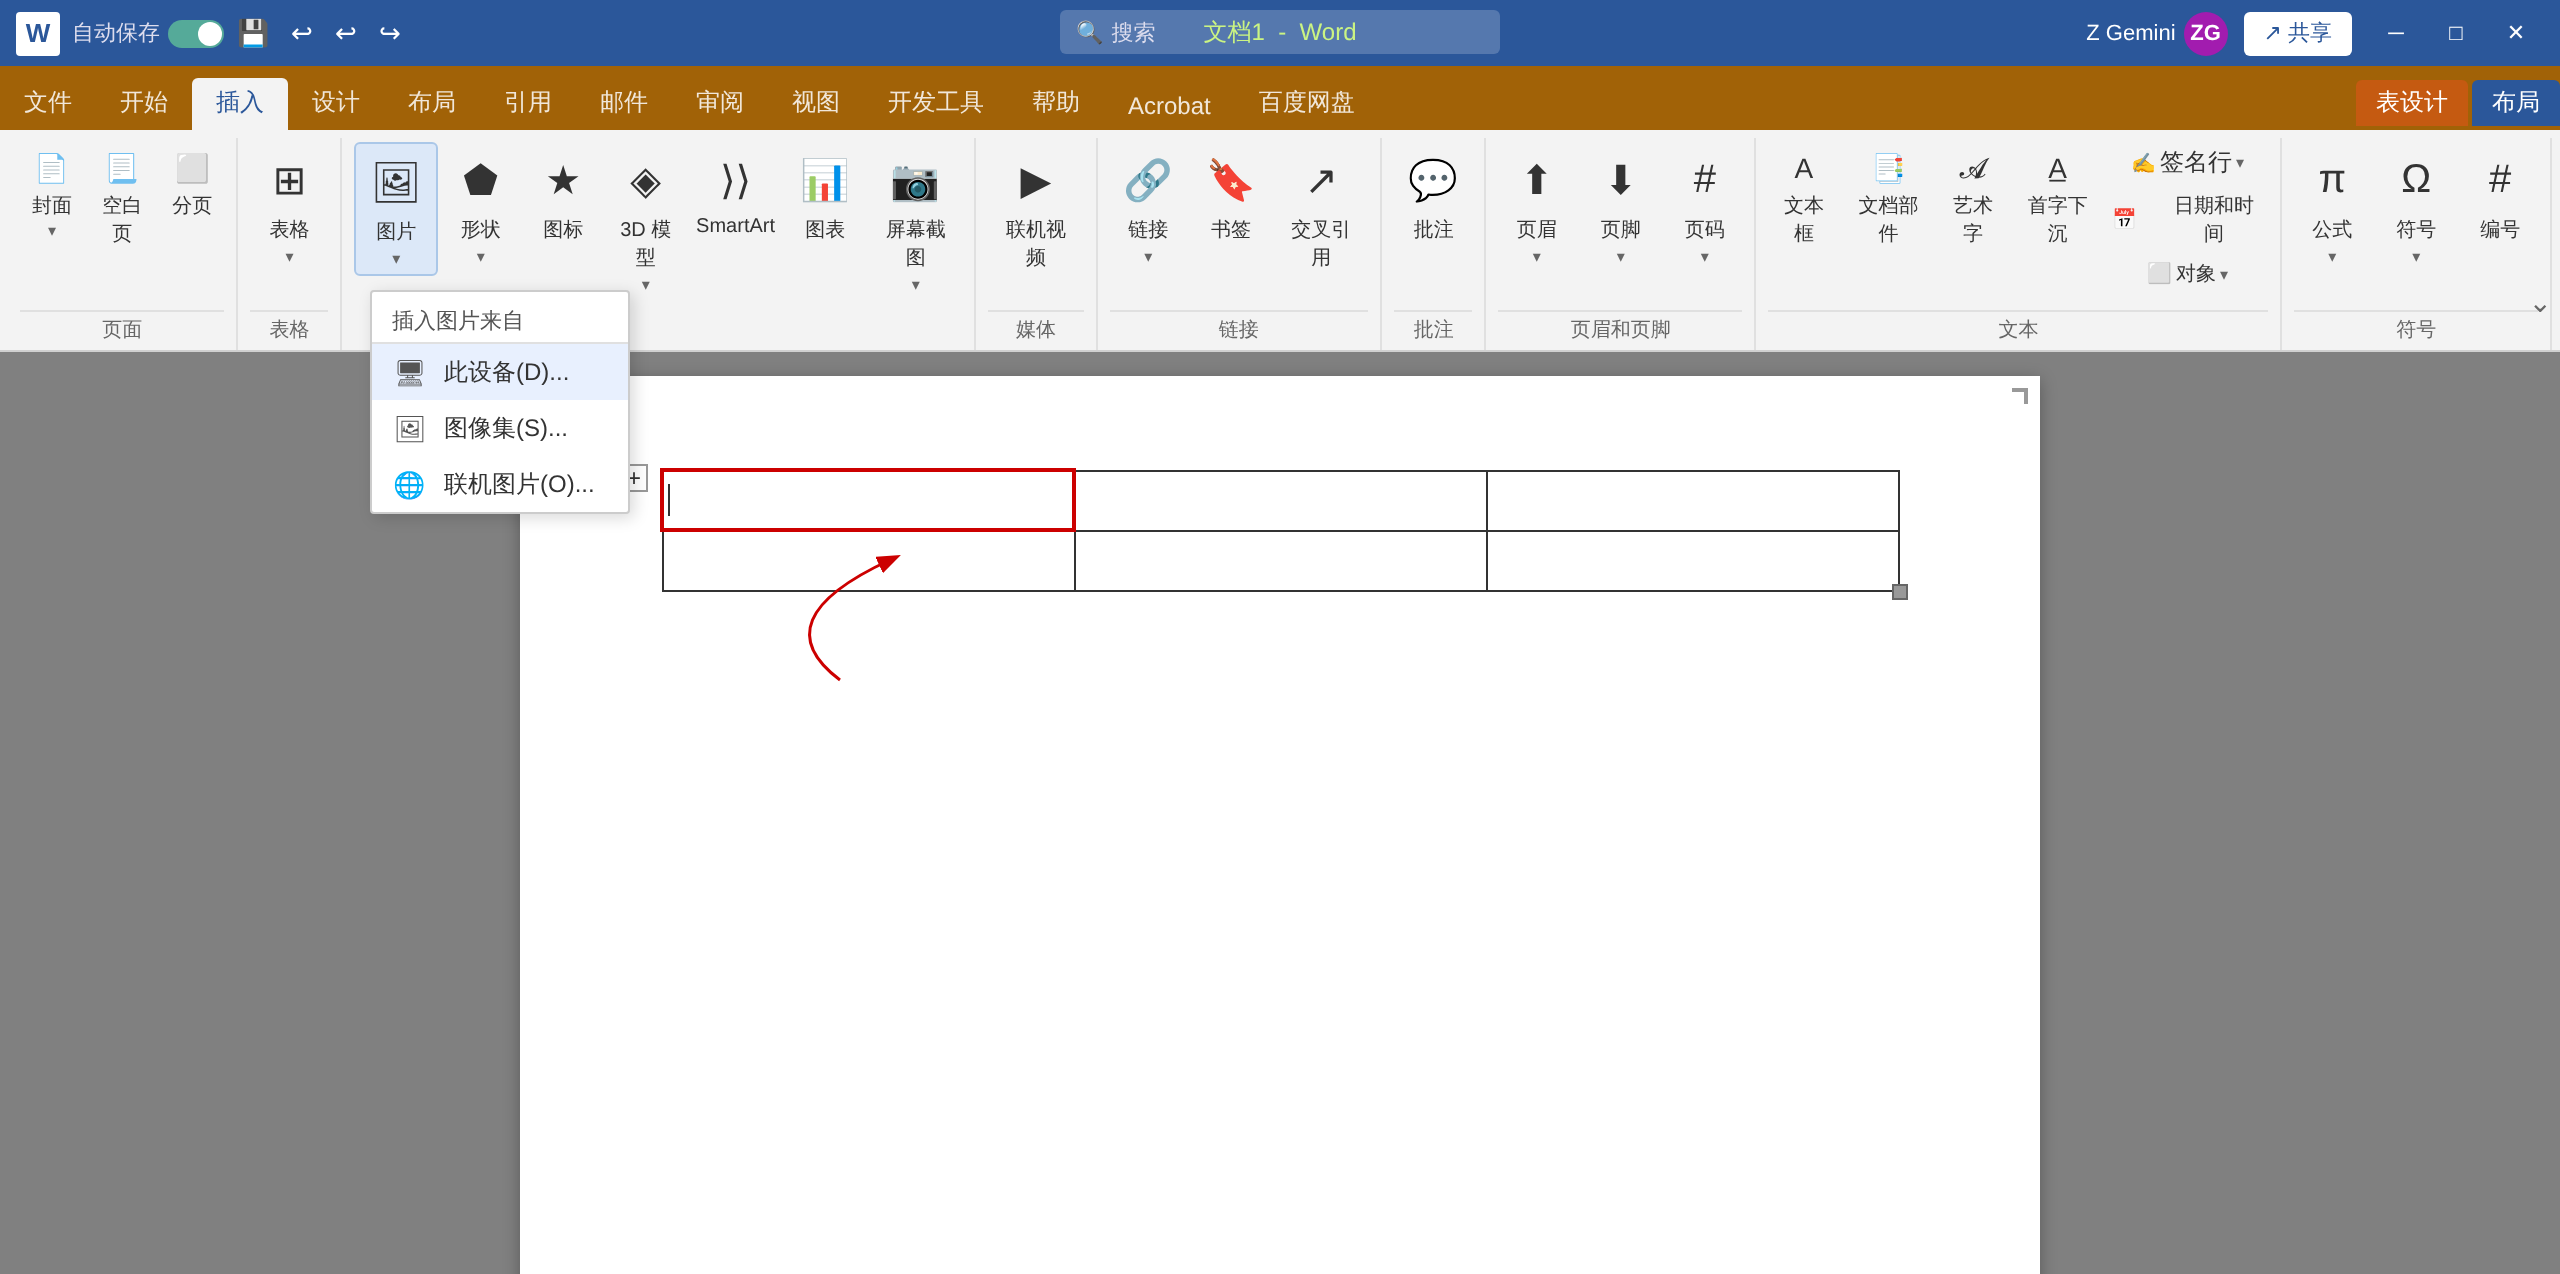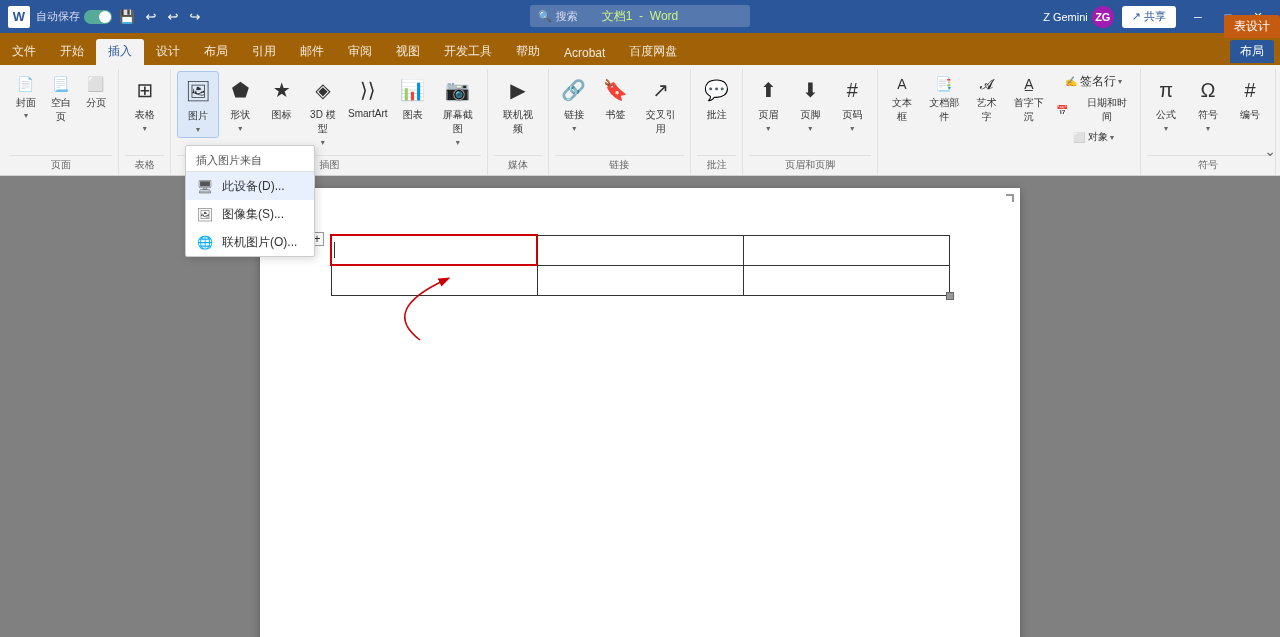--- a/index.html
+++ b/index.html
@@ -92,21 +92,21 @@
       border-radius: 3px 3px 0 0;
       position: relative;
     }
     .ribbon-tab.active {
       background: #f3f3f3;
       color: #2b579a;
       font-weight: 500;
     }
     .ribbon-extra {
       margin-left: auto;
-      display: flex; align-items: center; gap: 2px; padding-bottom: 2px; flex-direction: column;
+      display: flex; align-items: flex-end; gap: 2px; padding-bottom: 2px;
     }
     .ribbon-extra-tab {
       padding: 3px 10px; font-size: 12px; color: white;
       background: #c55a11; border-radius: 3px 3px 0 0; cursor: pointer;
     }
     .ribbon-extra-tab2 {
       padding: 3px 10px; font-size: 12px; color: white;
       background: #2b579a; border-radius: 3px 3px 0 0; cursor: pointer;
     }
     .ribbon-content {
@@ -389,21 +389,20 @@
           <div class="ribbon-btn">
             <div class="ribbon-icon">📊</div>
             <span>图表</span>
           </div>
           <div class="ribbon-btn">
             <div class="ribbon-icon">📷</div>
             <span>屏幕截图</span>
             <span class="dropdown-arrow">▾</span>
           </div>
         </div>
-        <div class="ribbon-group-label">插图</div>
       </div>
 
       <div class="ribbon-group">
         <div class="ribbon-group-items">
           <div class="ribbon-btn">
             <div class="ribbon-icon">▶</div>
             <span>联机视频</span>
           </div>
         </div>
         <div class="ribbon-group-label">媒体</div>
@@ -493,20 +492,21 @@
             </div>
             <div class="ribbon-btn-small">
               <div style="display:flex;align-items:center;gap:2px;">
                 <span>⬜</span>
                 <span style="font-size:10px;">对象</span>
                 <span class="dropdown-arrow">▾</span>
               </div>
             </div>
           </div>
         </div>
+        <div class="ribbon-group-label">文本</div>
       </div>
 
       <div class="ribbon-group">
         <div class="ribbon-group-items">
           <div class="ribbon-btn">
             <div class="ribbon-icon">π</div>
             <span>公式</span>
             <span class="dropdown-arrow">▾</span>
           </div>
           <div class="ribbon-btn">

